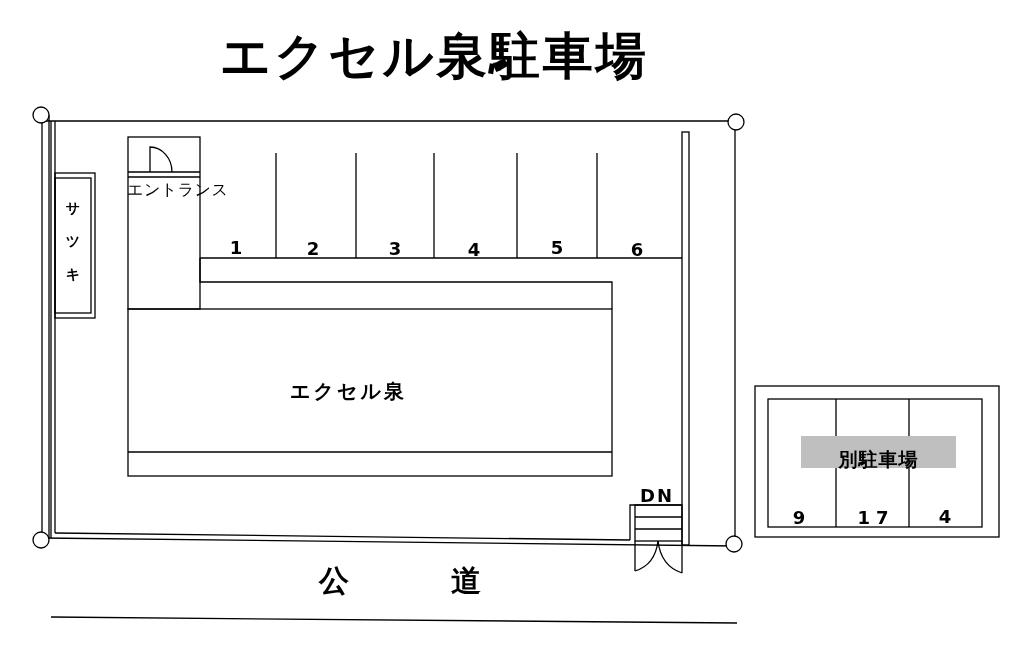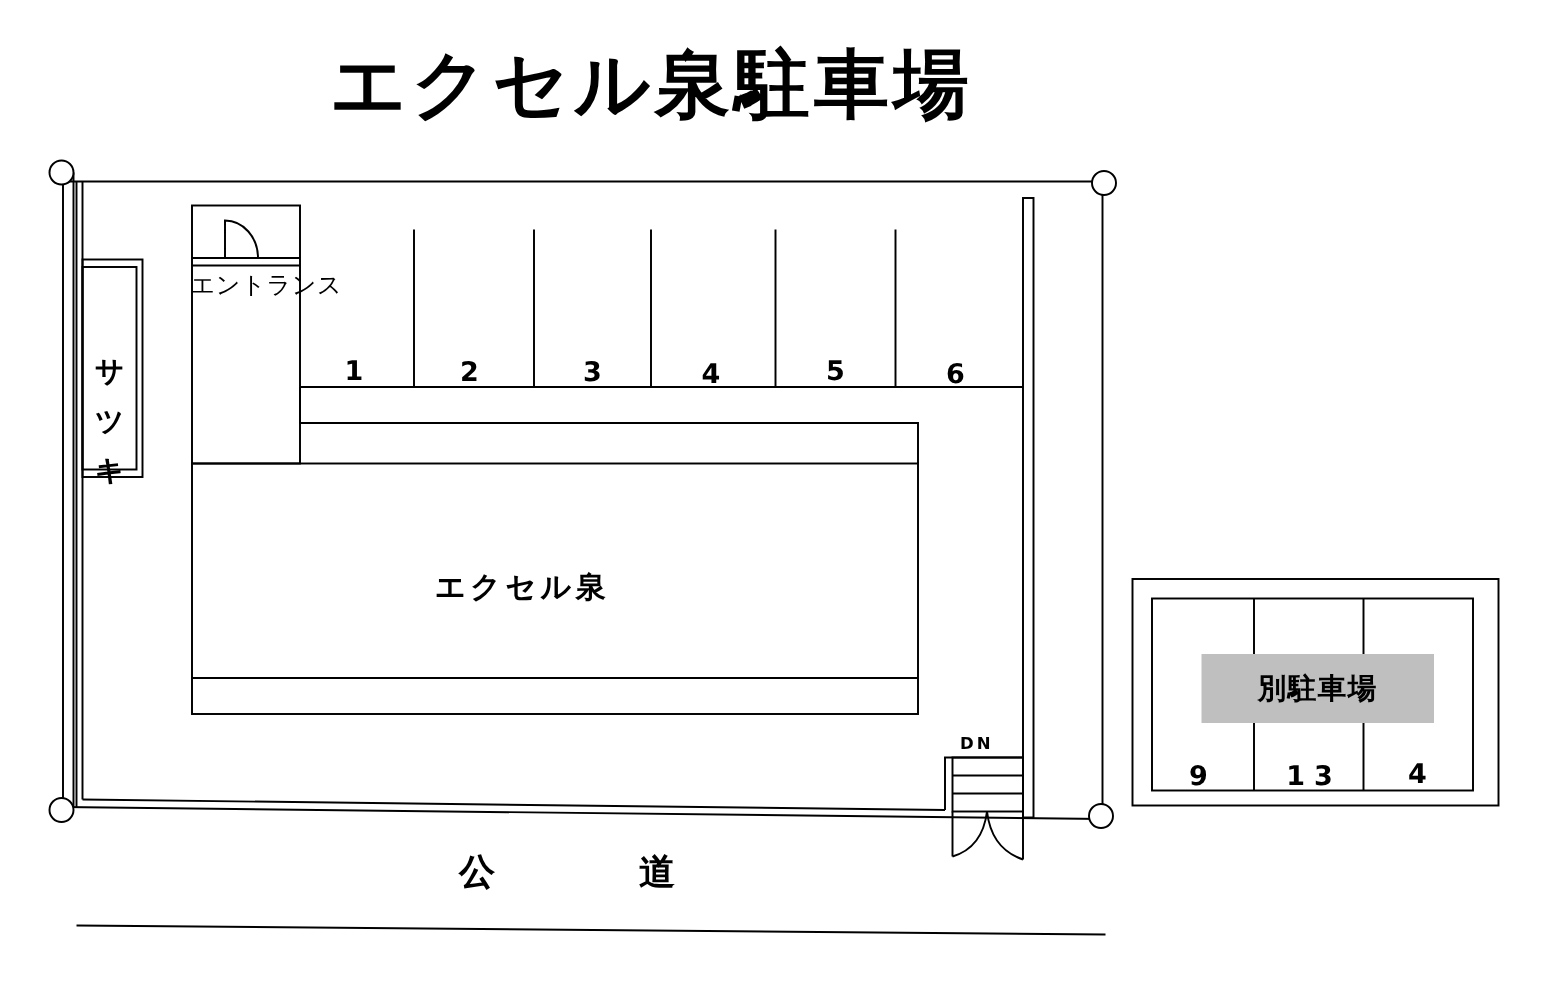--- a/index.html
+++ b/index.html
@@ -1,27 +1,27 @@
 <!DOCTYPE html>
 <html><head>
   <meta charset="utf-8">
   <style>
     html, body { margin: 0; padding: 0; background: #ffffff; }
     body { width: 1035px; height: 654px; position: relative; overflow: hidden;
            font-family: "DejaVu Sans", "Liberation Sans", sans-serif; color: #000; }
     svg { position: absolute; left: 0; top: 0; }
     .lbl { position: absolute; white-space: nowrap; font-weight: bold; color: #000; text-align: right; }
     .title { left: 220px; top: 26px; font-size: 50px; letter-spacing: 3px; line-height: 60px; }
-    .road { left: 306px; top: 560px; font-size: 24px; letter-spacing: 36px; line-height: 42px; }
+    .road { left: 319px; top: 560px; font-size: 30px; letter-spacing: 36px; line-height: 42px; }
     .bldg { left: 290px; top: 373px; font-size: 20px; letter-spacing: 3px; line-height: 36px; }
-    .satsuki { left: 60px; top: 192px; width: 26px; font-size: 19px; line-height: 33px; text-align: center; white-space: normal; margin-top: 40px; }
+    .satsuki { left: 60px; top: 192px; width: 26px; font-size: 14px; line-height: 33px; text-align: center; white-space: normal; }
     .entr { left: 127px; top: 183px; font-size: 16px; font-weight: normal; letter-spacing: 0.5px; line-height: 14px; }
     .spot { font-size: 18px; line-height: 20px; text-align: center; width: 40px; }
-    .dn { left: 640px; top: 488px; font-size: 11px; letter-spacing: 2px; line-height: 16px; }
-    .annex-label { left: 801px; top: 436px; width: 155px; height: 46px; background: #bfbfbf;
+    .dn { left: 640px; top: 488px; font-size: 18px; letter-spacing: 2px; line-height: 16px; }
+    .annex-label { left: 801px; top: 436px; width: 155px; height: 32px; background: #bfbfbf;
                    font-size: 19px; line-height: 46px; text-align: center; letter-spacing: 1px; }
     .annex-num { font-size: 18px; line-height: 20px; letter-spacing: 6px; text-align: center; width: 60px; }
   </style>
 </head>
 <body>
 
 <svg width="1035" height="654" viewBox="0 0 1035 654" fill="none" stroke="#000" stroke-width="1.3">
 
   <g>
     <line x1="41" y1="121" x2="735" y2="121"></line>
@@ -98,14 +98,14 @@
 <div class="lbl spot" style="left:454px;top:240px">4</div>
 <div class="lbl spot" style="left:537px;top:238px">5</div>
 <div class="lbl spot" style="left:617px;top:240px">6</div>
 
 <div class="lbl bldg">エクセル泉</div>
 <div class="lbl dn">DN</div>
 <div class="lbl road">公　道</div>
 
 <div class="lbl annex-label">別駐車場</div>
 <div class="lbl annex-num" style="left:772px;top:508px">9</div>
-<div class="lbl annex-num" style="left:846px;top:508px">13</div>
+<div class="lbl annex-num" style="left:846px;top:508px">17</div>
 <div class="lbl annex-num" style="left:918px;top:507px">4</div>
 
 </body></html>

